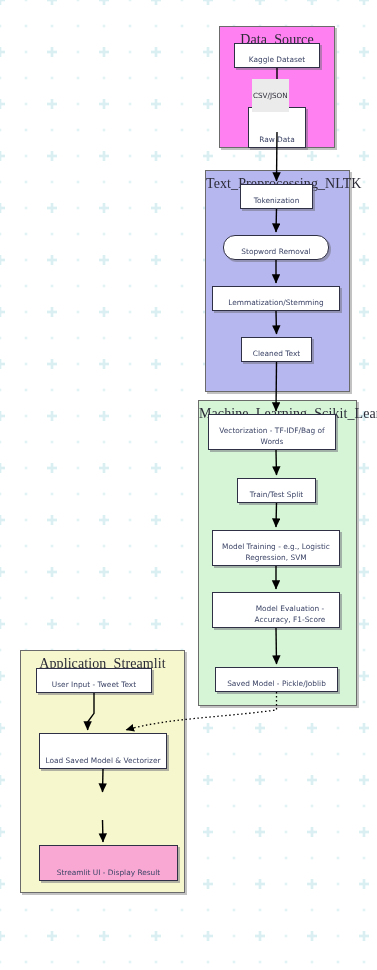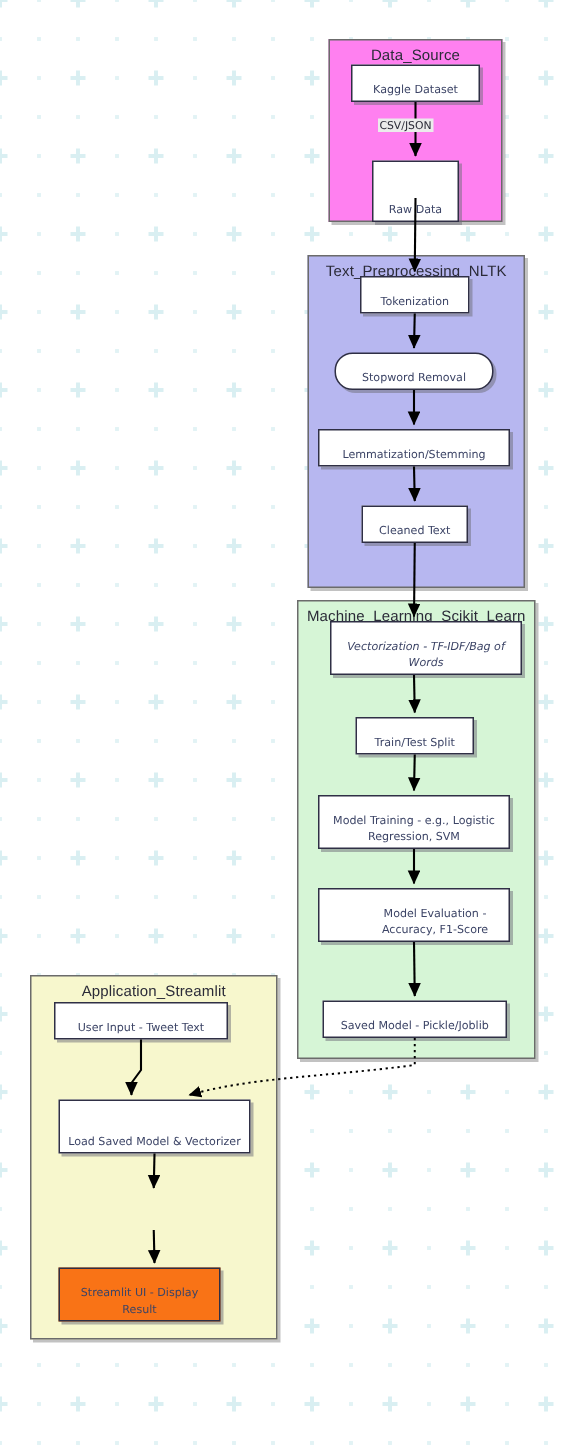--- a/index.html
+++ b/index.html
@@ -38,24 +38,24 @@
     box-sizing: border-box;
     border: 1px solid #6b6b6b;
     box-shadow: 2px 2px 0 rgba(120,120,120,0.45);
     z-index: 1;
   }
   .subgraph-title {
     position: absolute;
     left: 0;
     width: 100%;
     text-align: center;
-    font-size: 10px;
+    font-size: 14px;
     letter-spacing: 0.1px;
     color: #2b2b38;
-    font-family: Liberation Sans, sans-serif;
+    font-family: Liberation Serif, serif;
   }
 
   .node {
     position: absolute;
     box-sizing: border-box;
     background: #ffffff;
     border: 1px solid #2f2f45;
     box-shadow: 2px 2px 0 rgba(110,110,120,0.5);
     display: flex;
     align-items: flex-end;
@@ -68,21 +68,21 @@
     z-index: 4;
     font-family: "DejaVu Sans", sans-serif;
   }
 
   .edge-label {
     position: absolute;
     background: #ebebeb;
     color: #2b2b38;
     font-size: 7.2px;
     line-height: 9px;
-    padding: 0 1px;
+    padding: 12px 1px;
     z-index: 6;
     white-space: nowrap;
     font-family: "DejaVu Sans", sans-serif;
   }
 
   #edges {
     position: absolute;
     left: 0; top: 0;
     width: 377px; height: 970px;
     z-index: 5;
@@ -175,21 +175,21 @@
     </div>
 
   <div class="node" id="nd-lemmatization" style="left: 212px; top: 286px; width: 128px; height: 25px; background: rgb(255, 255, 255); border-color: rgb(47, 47, 69); color: rgb(60, 68, 102);">
       <span>Lemmatization/Stemming</span>
     </div>
 
   <div class="node" id="nd-cleaned_text" style="left: 241px; top: 337px; width: 71px; height: 25px; background: rgb(255, 255, 255); border-color: rgb(47, 47, 69); color: rgb(60, 68, 102);">
       <span>Cleaned Text</span>
     </div>
 
-  <div class="node" id="nd-vectorization" style="left: 220px; top: 414px; width: 128px; height: 36px; background: rgb(255, 255, 255); border-color: rgb(47, 47, 69); color: rgb(60, 68, 102); font-style: italic;">
+  <div class="node" id="nd-vectorization" style="left: 208px; top: 414px; width: 128px; height: 36px; background: rgb(255, 255, 255); border-color: rgb(47, 47, 69); color: rgb(60, 68, 102);">
       <span>Vectorization - TF-IDF/Bag of Words</span>
     </div>
 
   <div class="node" id="nd-train_test_split" style="left: 237px; top: 478px; width: 79px; height: 25px; background: rgb(255, 255, 255); border-color: rgb(47, 47, 69); color: rgb(60, 68, 102);">
       <span>Train/Test Split</span>
     </div>
 
   <div class="node" id="nd-model_training" style="left: 212px; top: 530px; width: 128px; height: 36px; background: rgb(255, 255, 255); border-color: rgb(47, 47, 69); color: rgb(60, 68, 102);">
       <span>Model Training - e.g., Logistic Regression, SVM</span>
     </div>
@@ -204,19 +204,19 @@
 
   <div class="node" id="nd-user_input" style="left: 36px; top: 668px; width: 116px; height: 25px; background: rgb(255, 255, 255); border-color: rgb(47, 47, 69); color: rgb(60, 68, 102);">
       <span>User Input - Tweet Text</span>
     </div>
 
   <div class="node" id="nd-load_model" style="left: 39px; top: 733px; width: 128px; height: 36px; background: rgb(255, 255, 255); border-color: rgb(47, 47, 69); color: rgb(60, 68, 102);">
       <span>Load Saved Model &amp; Vectorizer</span>
     </div>
 
 
-  <div class="node" id="nd-streamlit_ui" style="left: 39px; top: 845px; width: 108px; height: 36px; background: #f97316; border-color: rgb(47, 47, 69); color: rgb(60, 68, 102);">
+  <div class="node" id="nd-streamlit_ui" style="left: 39px; top: 845px; width: 139px; height: 36px; background: #f9a8d4; border-color: rgb(47, 47, 69); color: rgb(60, 68, 102);">
       <span>Streamlit UI - Display Result</span>
     </div>
 
   <div class="edge-label" id="el-csv_json" style="left: 252px; top: 79px; background: rgb(235, 235, 235);">CSV/JSON</div>
 
 </div>
 
 </body></html>

